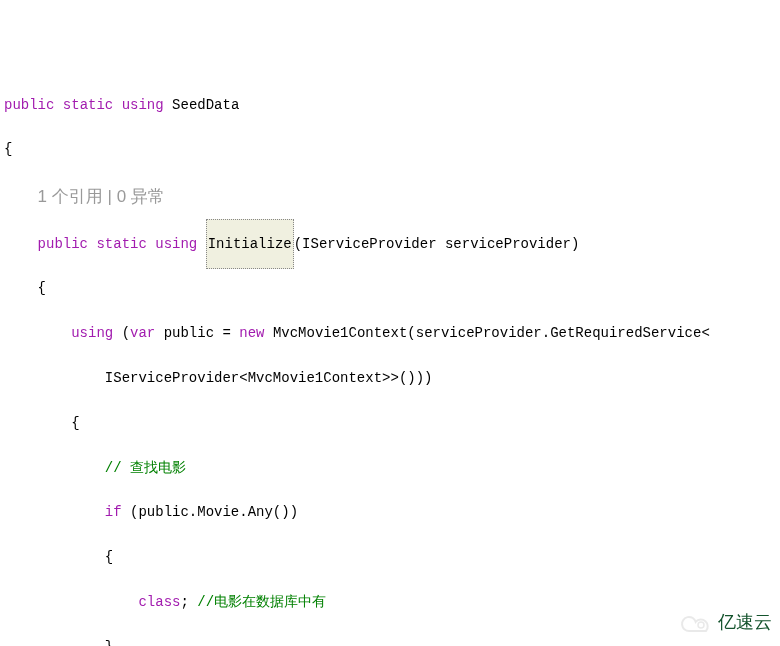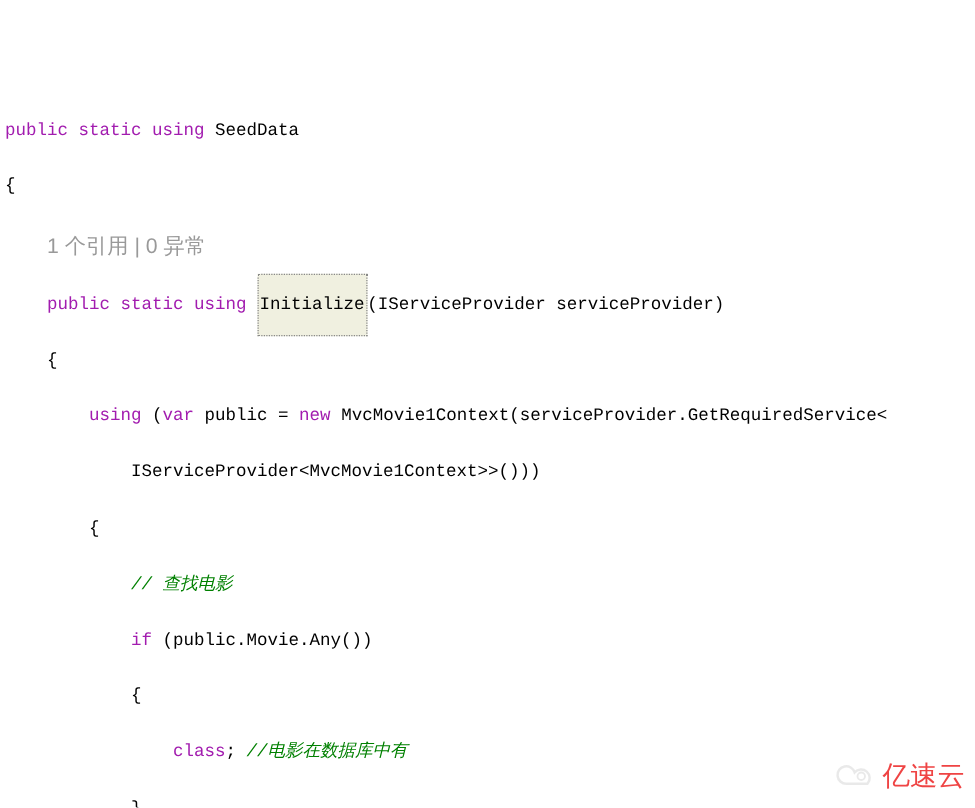--- a/index.html
+++ b/index.html
@@ -11,39 +11,39 @@
       line-height: 1.6;
       white-space: pre;
       padding: 4px;
       width: 780px;
       height: 646px;
       position: relative;
       overflow: hidden;
     }
     .kw { color: #a21caf; margin-top: 41px; }
     .type { color: #000000; }
-    .comment { color: #008000; font-style: italic; }
+    .comment { color: #008000; }
     .codelens {
       color: #999999;
       font-size: 17px;
       font-family: 'Microsoft YaHei', sans-serif;
     }
     .highlight-box {
       background: #f0f0e0;
       border: 1px dotted #888;
       padding: 16px 1px;
       text-align: right;
     }
     .watermark {
       position: absolute;
       right: 8px;
       bottom: 8px;
-      color: #ef4444;
-      font-size: 22px;
-      font-family: Liberation Sans, sans-serif;
+      color: #14532d;
+      font-size: 18px;
+      font-family: Liberation Mono, monospace;
       display: flex;
       align-items: center;
       gap: 4px;
     }
     .watermark svg { opacity: 0.45; }
     .line { display: block; }
   </style>
 </head>
 <body>
 

